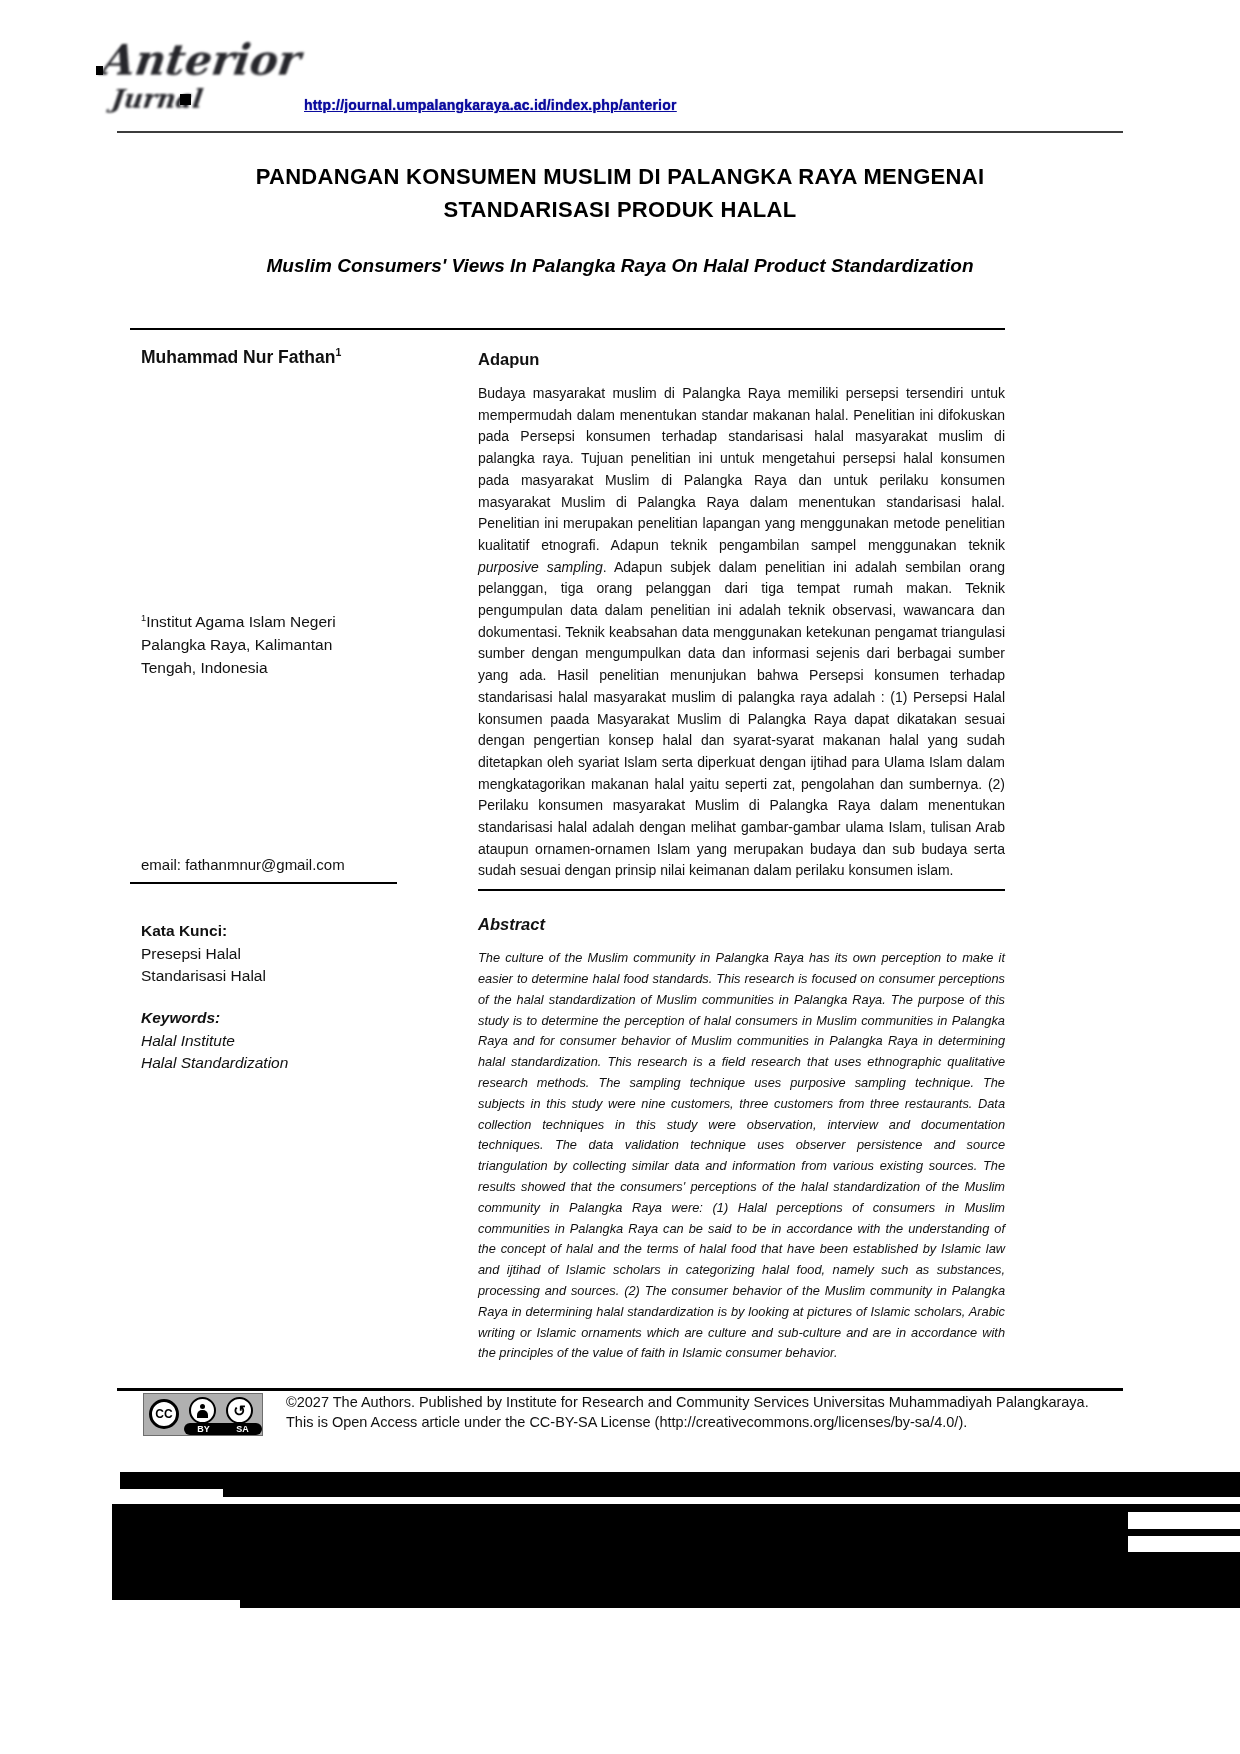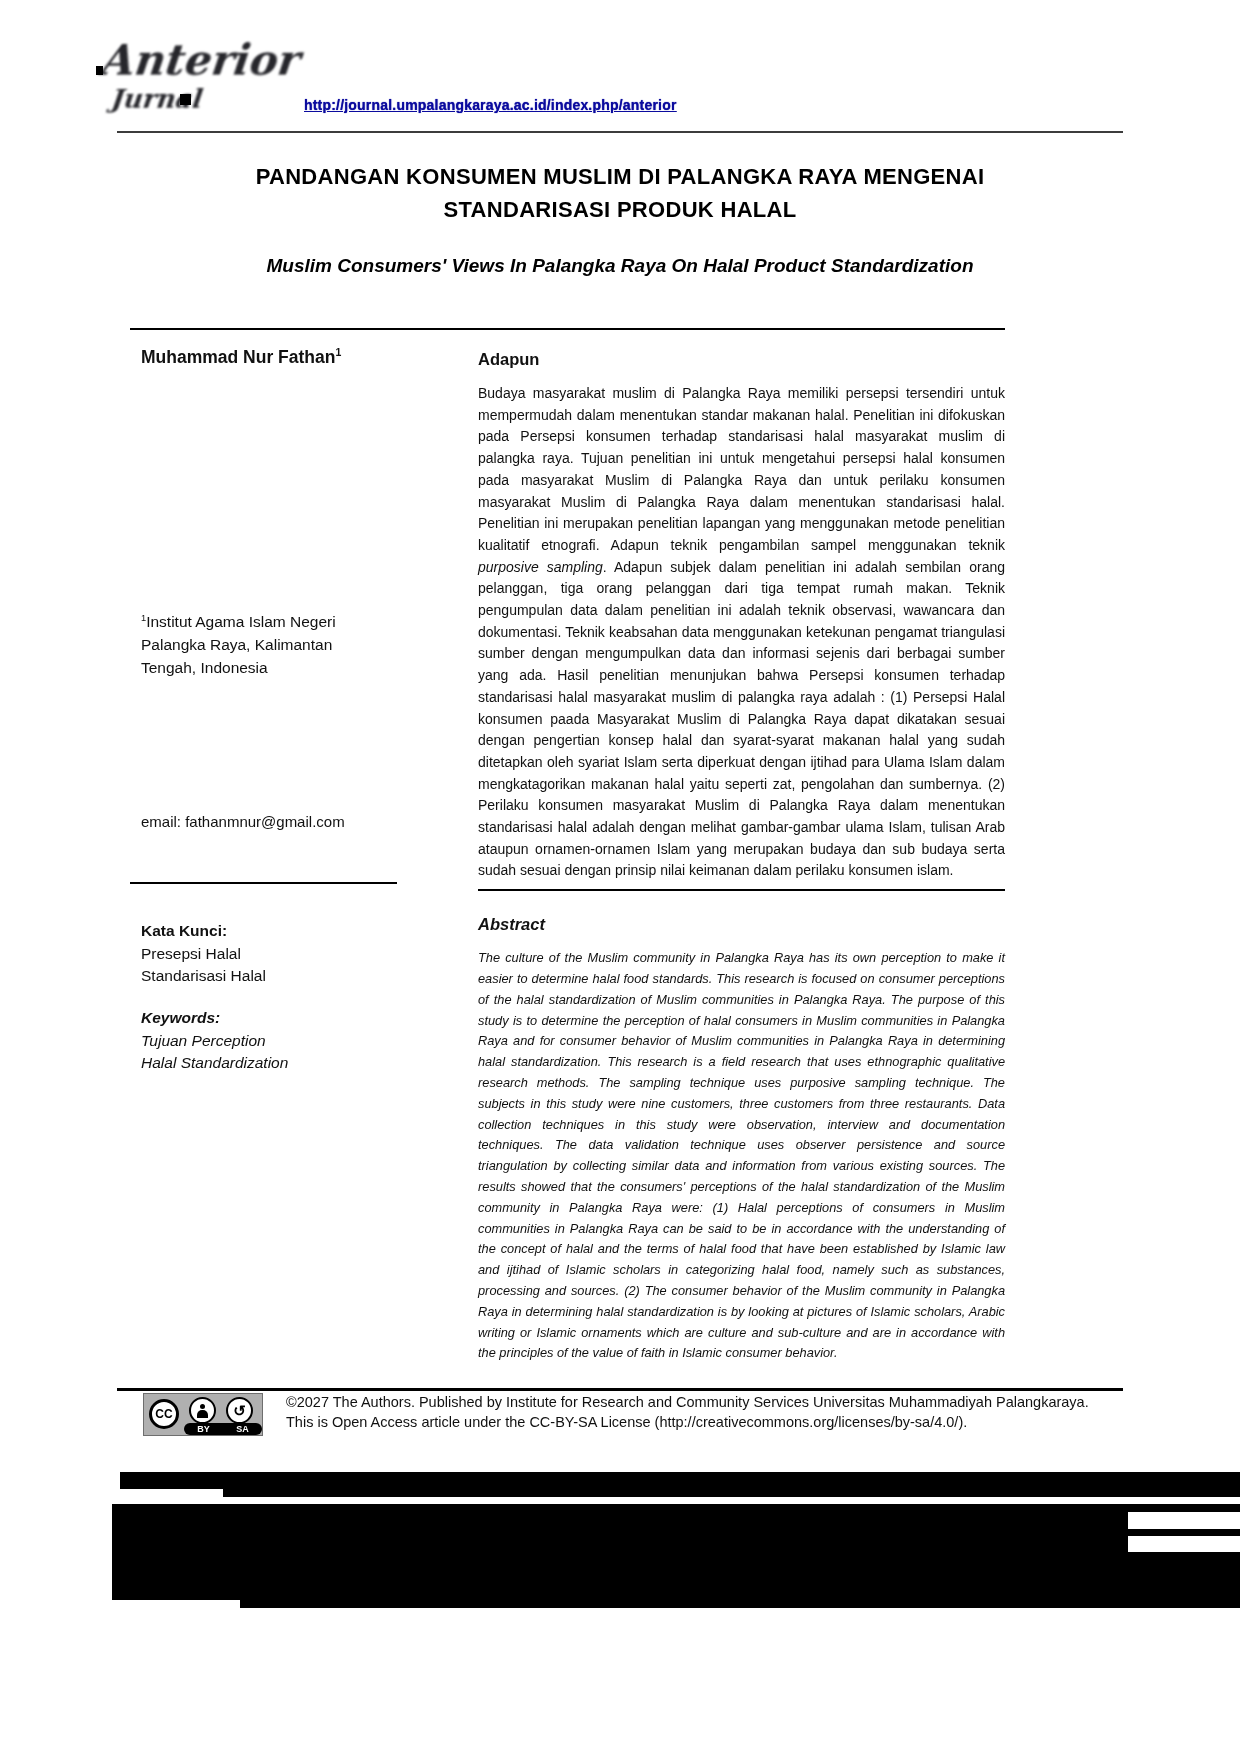--- a/index.html
+++ b/index.html
@@ -33,21 +33,21 @@
   }
   #subtitle{
     left:140px;top:243px;width:960px;text-align:center;font-size:19px;
     font-weight:bold;font-style:italic;color:#000;margin-top:12px;
   }
   #author-rule{left:130px;top:328px;width:875px;height:2px;}
   
   #author-name{left:141px;top:347px;font-size:17.5px;font-weight:bold;}
   sup{font-size:60%;vertical-align:super;line-height:0;}
   #affiliation{left:141px;top:610px;font-size:15.5px;line-height:23px;}
-  #email-line{left:141px;top:813px;font-size:15px;text-align:center;}
+  #email-line{left:141px;top:856px;font-size:15px;text-align:center;}
   #email-rule{left:130px;top:882px;width:267px;height:2px;}
   #kata-kunci{left:141px;top:920px;font-size:15.5px;line-height:22.5px;}
   #kata-kunci .lbl{font-weight:bold;}
   #keywords{left:141px;top:1007px;font-size:15.5px;line-height:22.5px;font-style:italic;}
   #keywords .lbl{font-weight:bold;}
   
   #right-col{left:478px;top:350px;width:527px;}
   .abs-h{font-size:16.5px;font-weight:bold;margin:0 0 14px 0;}
   .abs-p{font-size:14px;line-height:21.7px;text-align:justify;margin:0;}
   .abs-rule{border:none;border-top:2px solid #000;margin:7px 0 24px 0;height:0;}
@@ -103,21 +103,21 @@
 <div class="abs rule" id="email-rule"></div>
 
 <div class="abs" id="kata-kunci">
   <div class="lbl">Kata Kunci:</div>
   <div>Presepsi Halal</div>
   <div>Standarisasi Halal</div>
 </div>
 
 <div class="abs" id="keywords">
   <div class="lbl">Keywords:</div>
-  <div>Tujuan Perception</div>
+  <div>Halal Institute</div>
   <div>Halal Standardization</div>
 </div>
 
 <div class="abs" id="right-col">
   <div class="abs-h">Adapun</div>
   <p class="abs-p"><span>Budaya masyarakat muslim di Palangka Raya memiliki persepsi tersendiri untuk mempermudah dalam menentukan standar makanan halal. Penelitian ini difokuskan pada Persepsi konsumen terhadap standarisasi halal masyarakat muslim di palangka raya. Tujuan penelitian ini untuk mengetahui persepsi halal konsumen pada masyarakat Muslim di Palangka Raya dan untuk perilaku konsumen masyarakat Muslim di Palangka Raya dalam menentukan standarisasi halal. Penelitian ini merupakan penelitian lapangan yang menggunakan metode penelitian kualitatif etnografi. Adapun teknik pengambilan sampel menggunakan teknik </span><i>purposive sampling</i><span>. Adapun subjek dalam penelitian ini adalah sembilan orang pelanggan, tiga orang pelanggan dari tiga tempat rumah makan. Teknik pengumpulan data dalam penelitian ini adalah teknik observasi, wawancara dan dokumentasi. Teknik keabsahan data menggunakan ketekunan pengamat triangulasi sumber dengan mengumpulkan data dan informasi sejenis dari berbagai sumber yang ada. Hasil penelitian menunjukan bahwa Persepsi konsumen terhadap standarisasi halal masyarakat muslim di palangka raya adalah : (1) Persepsi Halal konsumen paada Masyarakat Muslim di Palangka Raya dapat dikatakan sesuai dengan pengertian konsep halal dan syarat-syarat makanan halal yang sudah ditetapkan oleh syariat Islam serta diperkuat dengan ijtihad para Ulama Islam dalam mengkatagorikan makanan halal yaitu seperti zat, pengolahan dan sumbernya.  (2) Perilaku konsumen masyarakat Muslim di Palangka Raya dalam menentukan standarisasi  halal adalah dengan melihat gambar-gambar ulama Islam, tulisan Arab ataupun ornamen-ornamen Islam yang merupakan budaya dan sub budaya serta sudah sesuai dengan prinsip nilai keimanan dalam perilaku konsumen islam.</span></p>
   <hr class="abs-rule">
   <div class="abs-h en">Abstract</div>
   <p class="abs-p en">The culture of the Muslim community in Palangka Raya has its own perception to make it easier to determine halal food standards. This research is focused on consumer perceptions of the halal standardization of Muslim communities in Palangka Raya. The purpose of this study is to determine the perception of halal consumers in Muslim communities in Palangka Raya and for consumer behavior of Muslim communities in Palangka Raya in determining halal standardization. This research is a field research that uses ethnographic qualitative research methods. The sampling technique uses purposive sampling technique. The subjects in this study were nine customers, three customers from three restaurants. Data collection techniques in this study were observation, interview and documentation techniques. The data validation technique uses observer persistence and source triangulation by collecting similar data and information from various existing sources. The results showed that the consumers' perceptions of the halal standardization of the Muslim community in Palangka Raya were: (1) Halal perceptions of consumers in Muslim communities in Palangka Raya can be said to be in accordance with the understanding of the concept of halal and the terms of halal food that have been established by Islamic law and ijtihad of Islamic scholars in categorizing halal food, namely such as substances, processing and sources. (2) The consumer behavior of the Muslim community in Palangka Raya in determining halal standardization is by looking at pictures of Islamic scholars, Arabic writing or Islamic ornaments which are culture and sub-culture and are in accordance with the principles of the value of faith in Islamic consumer behavior.</p>
 </div>

